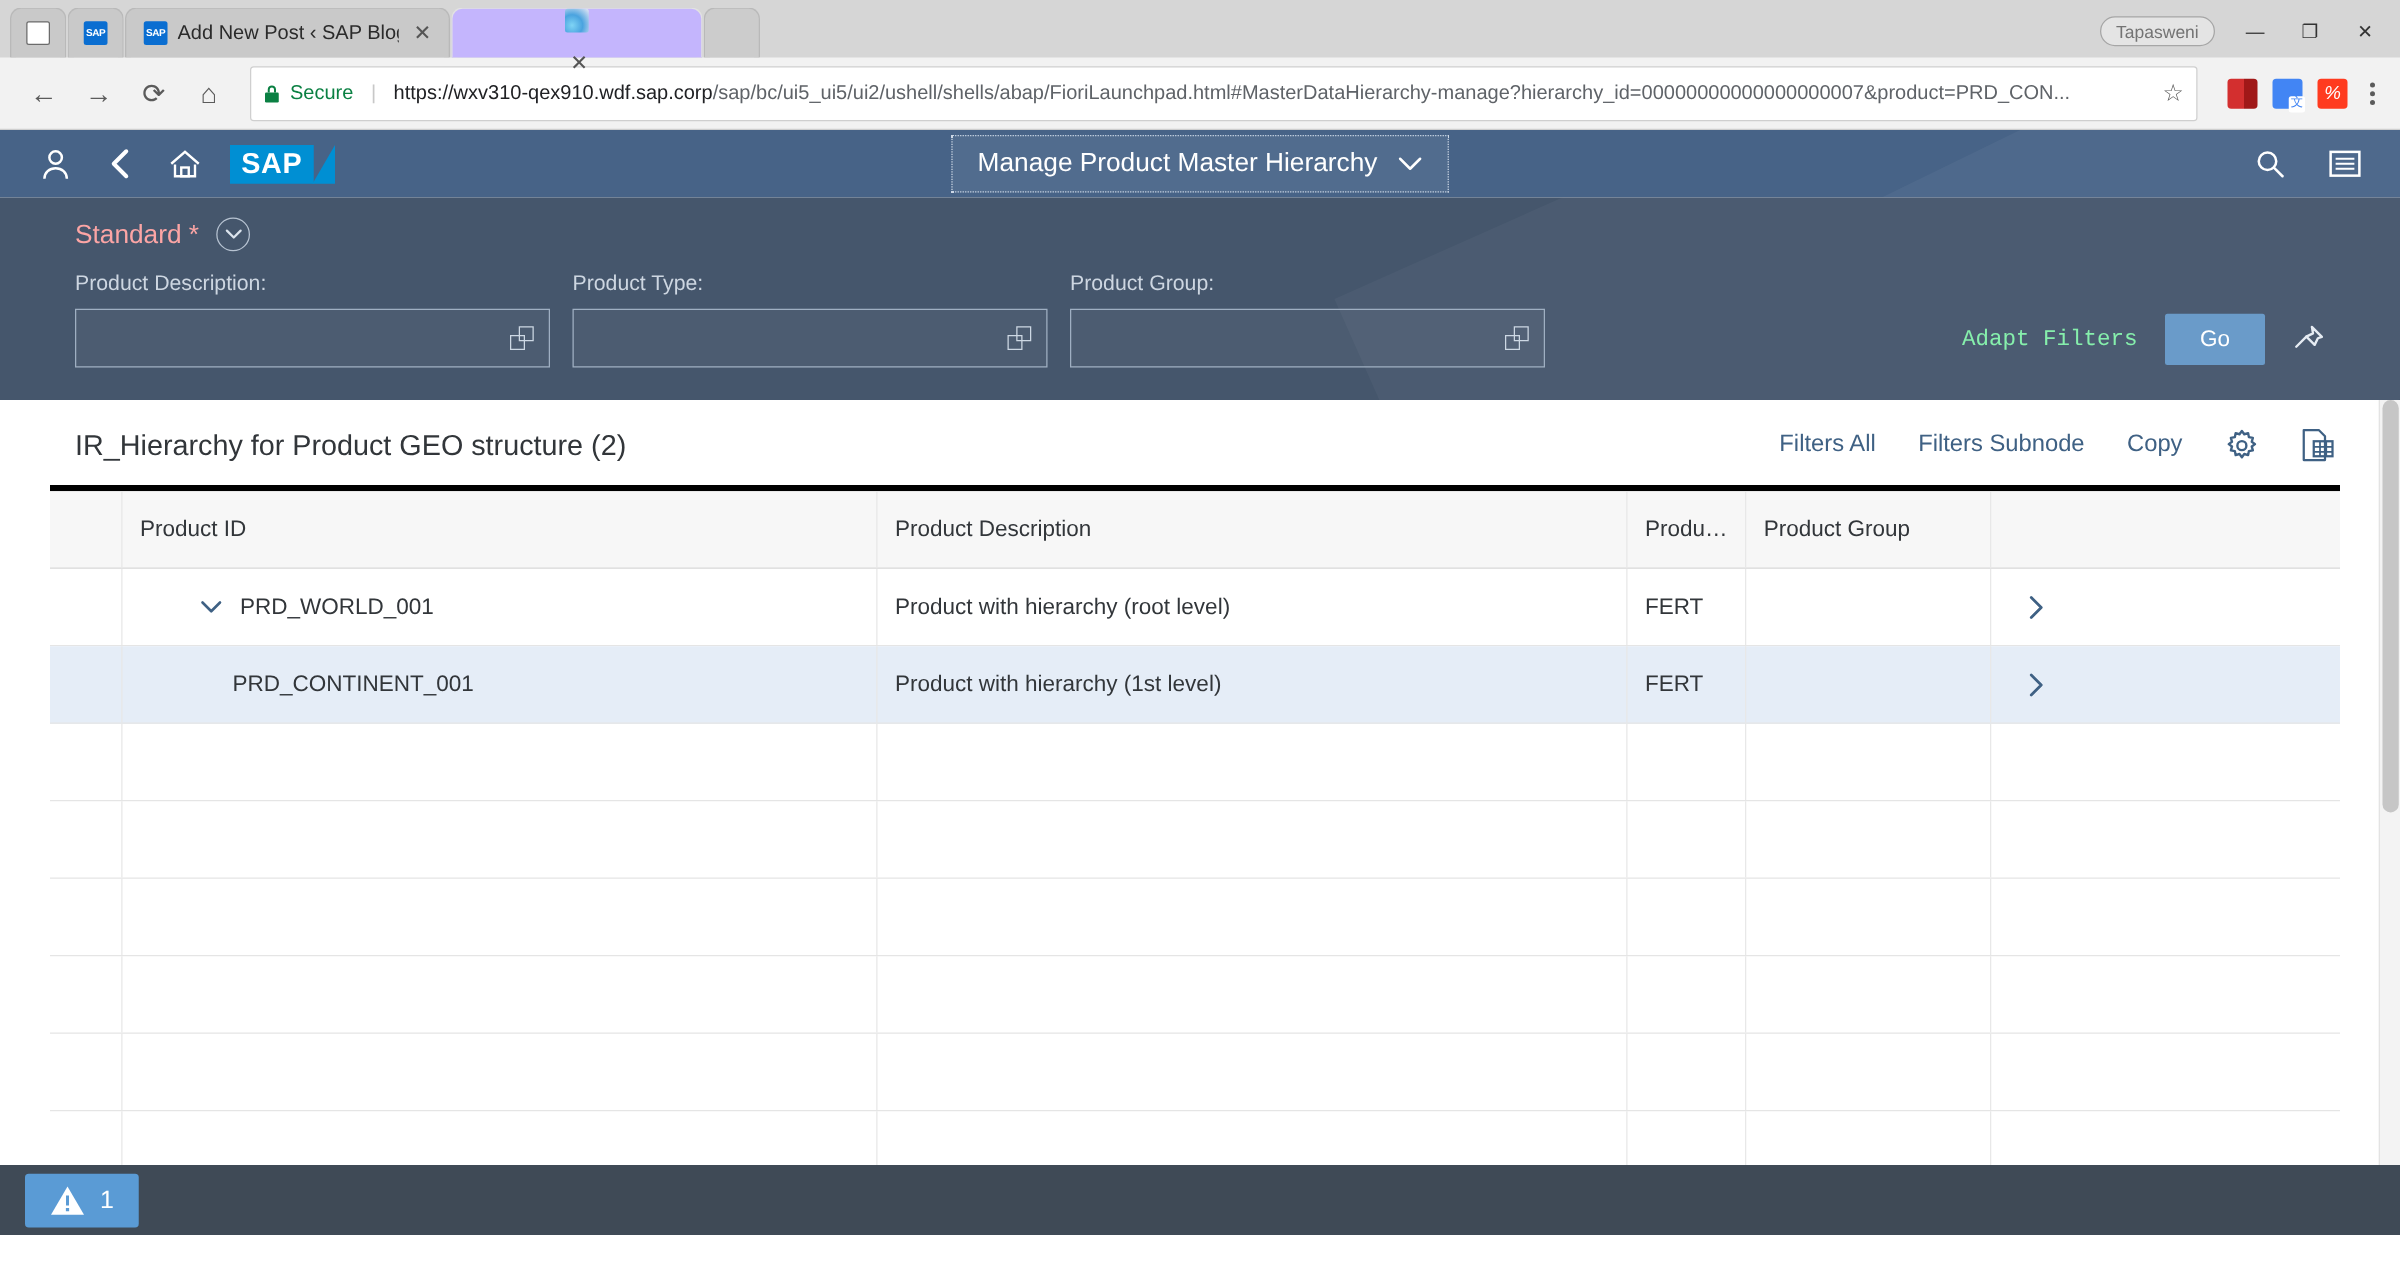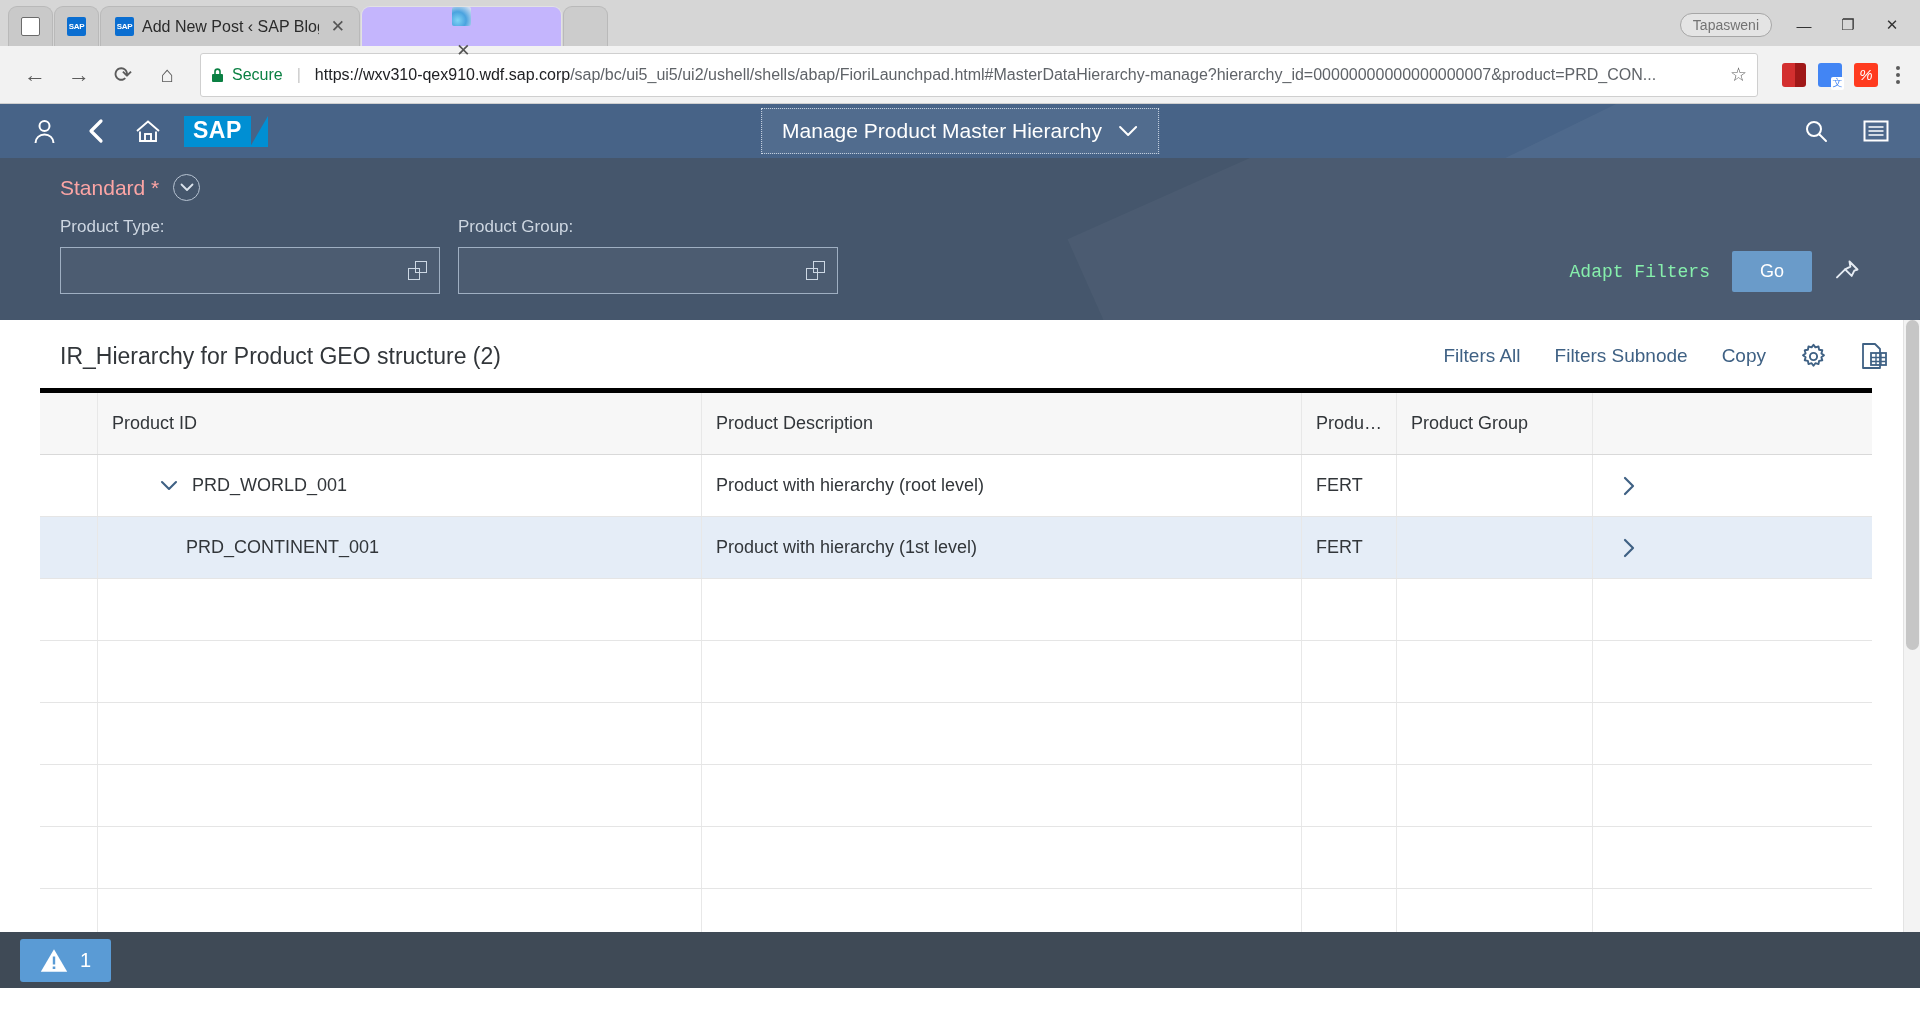--- a/index.html
+++ b/index.html
@@ -171,21 +171,21 @@
   .adapt-filters { color: #86efac; font-size: 18px; font-family: Liberation Mono, monospace; }
   .go-btn {
     background: #6a9bc9; color: #fff; font-size: 18px;
     padding: 10px 28px; border: none; border-radius: 2px;
   }
   .pin-btn { color: #e6ecf3; }
 
   
   .content { background: #fff; height: 668px; position: relative; }
   .table-toolbar {
-    display: flex; align-items: center; padding: 22px 32px 18px 60px;
+    display: flex; align-items: center; padding: 22px 52px 18px 60px;
   }
   .table-title { font-size: 23px; color: #32363a; }
   .toolbar-actions {
     margin-left: auto; display: flex; align-items: center; gap: 34px;
   }
   .tb-link { color: #3f6184; font-size: 19px; }
   .tb-icon { color: #3f6184; display: flex; align-items: center; }
 
   .grid { margin: 0 48px 0 40px; border-top: 5px solid #000000; }
   .grid-row { display: flex; border-bottom: 1px solid #e5e5e5; }
@@ -356,20 +356,29 @@
     <span>Standard *</span>
     <span class="circle-chev">
       <svg width="14" height="9" viewBox="0 0 14 9" fill="none" stroke="#dbe3ec" stroke-width="1.8" stroke-linecap="round" stroke-linejoin="round">
         <path d="M1.5 1.5L7 7l5.5-5.5"></path>
       </svg>
     </span>
   </div>
 
   <div class="filter-row">
 
+    <div class="filter-field">
+      <span class="filter-label">Product Description:</span>
+      <div class="filter-input">
+        <span class="vh-icon">
+            <i></i>
+            <u></u>
+          </span>
+      </div>
+    </div>
 
     <div class="filter-field">
       <span class="filter-label">Product Type:</span>
       <div class="filter-input">
         <span class="vh-icon">
             <i></i>
             <u></u>
           </span>
       </div>
     </div>

